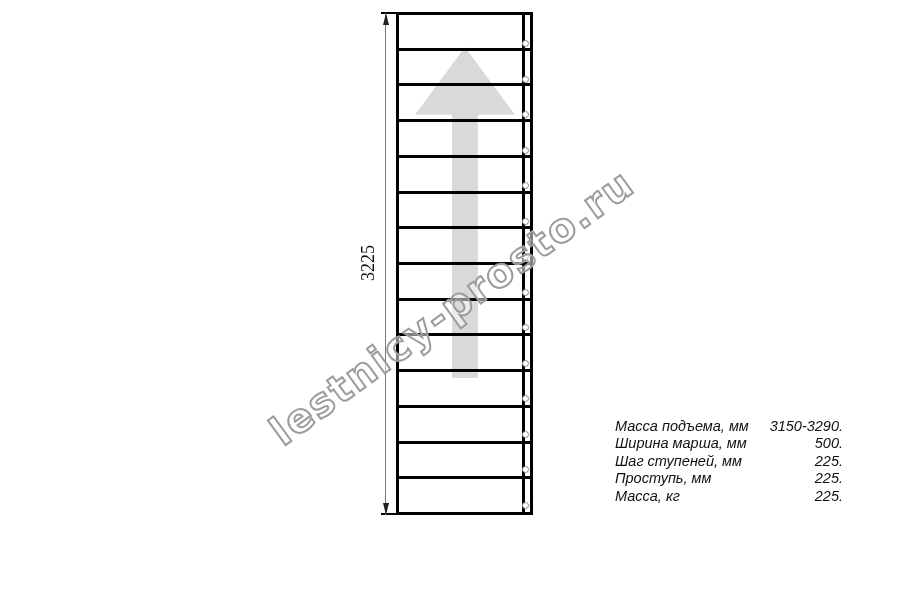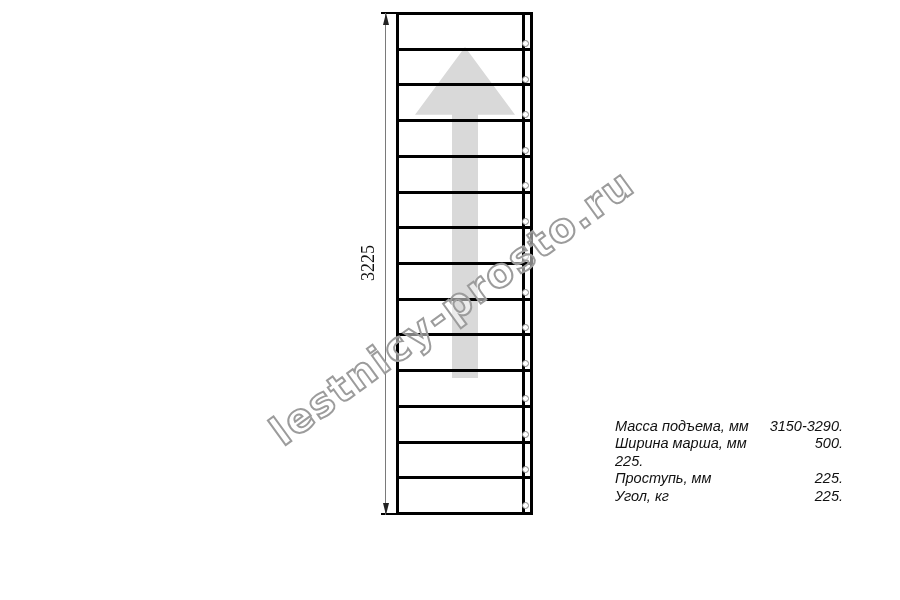--- a/index.html
+++ b/index.html
@@ -111,25 +111,26 @@
   <div class="specs">
     <div class="spec-row">
       <span class="spec-label">Масса подъема, мм</span>
       <span class="spec-value">3150-3290.</span>
     </div>
     <div class="spec-row">
       <span class="spec-label">Ширина марша, мм</span>
       <span class="spec-value">500.</span>
     </div>
     <div class="spec-row">
+      <span class="spec-label">Шаг ступеней, мм</span>
       <span class="spec-value">225.</span>
     </div>
     <div class="spec-row">
       <span class="spec-label">Проступь, мм</span>
       <span class="spec-value">225.</span>
     </div>
     <div class="spec-row">
-      <span class="spec-label">Угол, кг</span>
+      <span class="spec-label">Масса, кг</span>
       <span class="spec-value">225.</span>
     </div>
   </div>
 
 </div>
 
 </body></html>

